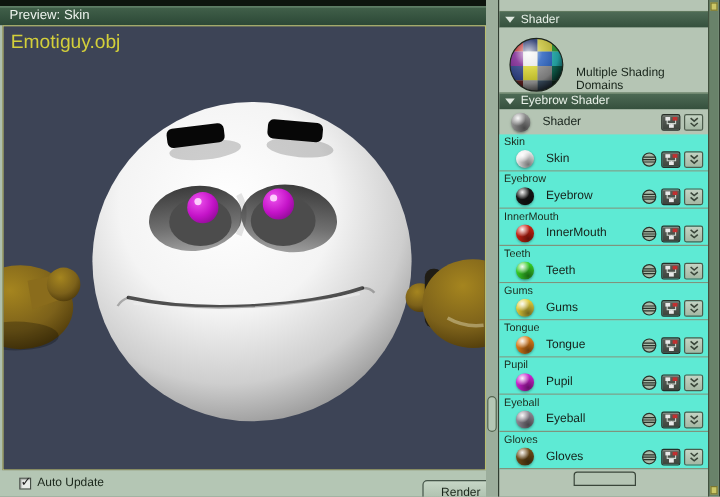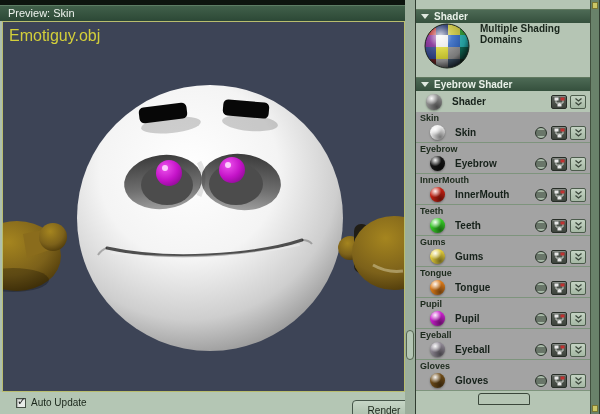--- a/index.html
+++ b/index.html
@@ -35,49 +35,49 @@
     background:#b5c5b4;border-left:1px solid #303c30;border-right:1px solid #303c30;}
   .tabstrip{position:absolute;left:0;top:0;width:176px;height:9px;background:#8da08c;
     border-bottom:1px solid #66785f;overflow:hidden;}
   .tab{position:absolute;left:2px;top:-7px;width:48px;height:16px;background:#b5c5b4;
     border:1px solid #3a463a;border-radius:3px 3px 0 0;font-size:9px;color:#1a261a;
     text-align:center;padding-top:5px;}
   .scrollbar{position:absolute;right:0;top:0;width:9px;height:414px;background:#69826a;
     border-left:1px solid #41513e;}
   .scroll-end{position:absolute;left:1px;width:6px;height:7px;background:#cbc766;border:1px solid #7a7732;}
   .scroll-end.top{top:2px;} .scroll-end.bottom{bottom:2px;}
-  .content{position:absolute;left:0;top:9px;width:176px;height:405px;overflow:hidden;font-weight:bold;}
+  .content{position:absolute;left:0;top:9px;width:176px;height:405px;overflow:hidden;}
 
   .sec-header{height:14px;background:linear-gradient(#4d6a55,#35503d);color:#e9f1e9;
     font-size:10px;line-height:14px;padding-left:5px;display:flex;align-items:center;
     border-top:1px solid #60795f;}
   .tri{width:0;height:0;border-left:4px solid transparent;border-right:4px solid transparent;
     border-top:5px solid #dfe8df;margin-right:5px;display:inline-block;}
 
-  .shader-preview{height:54px;display:flex;align-items:flex-start;background:#b5c5b4;}
+  .shader-preview{height:54px;display:flex;align-items:flex-end;background:#b5c5b4;}
   .big-sphere{margin-left:8px;margin-right:10px;flex:none;}
   .caption{font-size:10px;color:#18241a;}
 
   .row{display:flex;align-items:center;height:19px;}
   .row.global{height:21px;}
   .sphere{width:15px;height:15px;border-radius:50%;flex:none;
     box-shadow:0 1px 2px rgba(0,0,0,.35);}
   .row .sphere{margin-left:14px;}
   .row.global .sphere{width:16px;height:16px;margin-left:10px;}
   .rname{font-size:10px;color:#16211a;margin-left:10px;}
   .spacer{flex:1;}
   .ic{flex:none;display:flex;align-items:center;justify-content:center;}
   .ic-circ{width:15px;height:14px;margin-right:3px;}
   .ic-btn{width:16px;height:14px;margin-right:3px;border-radius:2px;padding:0;}
   .ic-btn.dark{background:linear-gradient(#5b615a,#3e443d);border:1px solid #272d27;
     box-shadow:inset 0 1px 0 rgba(255,255,255,.25);}
   .ic-btn.light{background:linear-gradient(#c4d3c3,#a5b8a4);border:1px solid #4c5c4c;}
   .ic-btn:last-child{margin-right:6px;}
 
-  .group{border-bottom:1px solid #7e947d;background:#a3a3a3;}
+  .group{border-bottom:1px solid #7e947d;background:#5eead4;}
   .dlabel{font-size:9px;color:#1c2a1c;padding:1px 0 0 4px;height:11px;line-height:10px;}
   .partial-btn{width:52px;height:12px;margin:2px 0 0 62px;background:#b5c5b4;
     border:1px solid #3a463a;border-radius:3px 3px 0 0;}
 </style>
 </head>
 <body>
 
 <div class="window">
 
   <div class="top-strip"></div>

